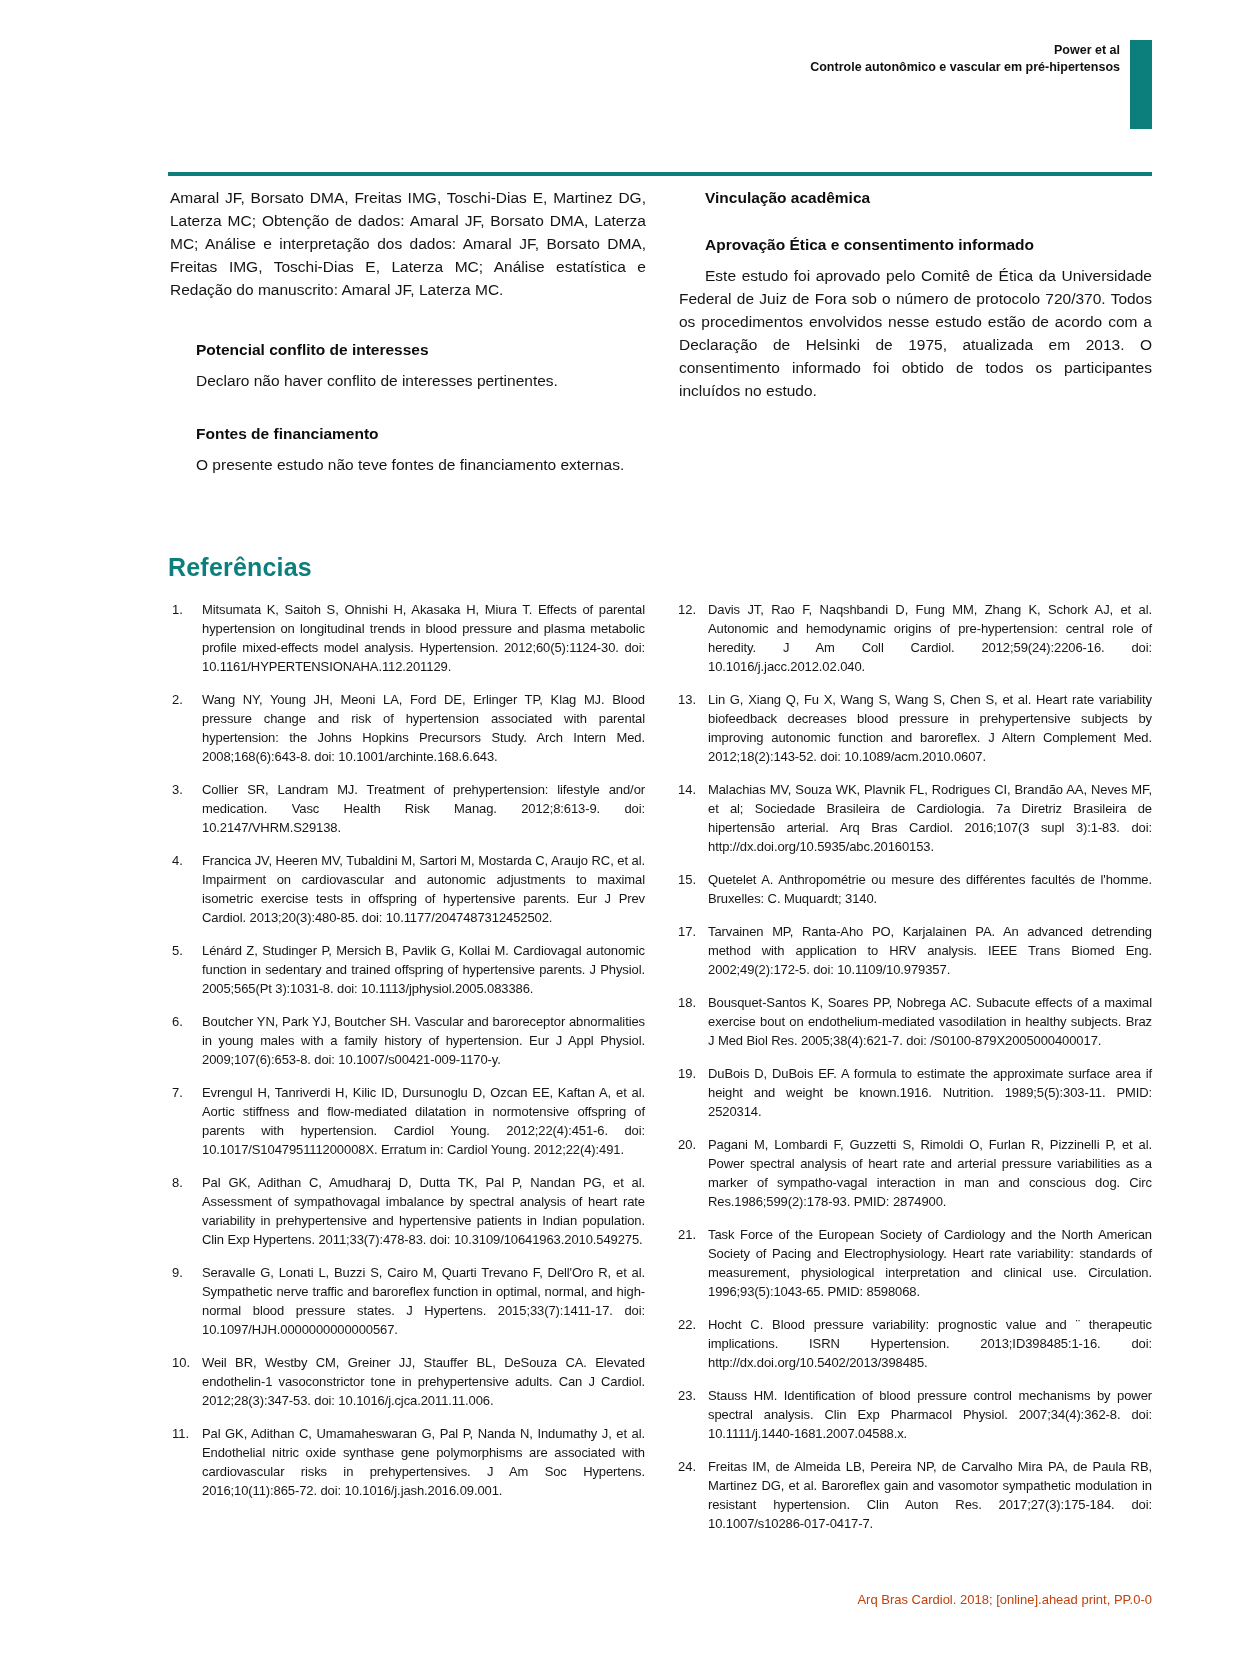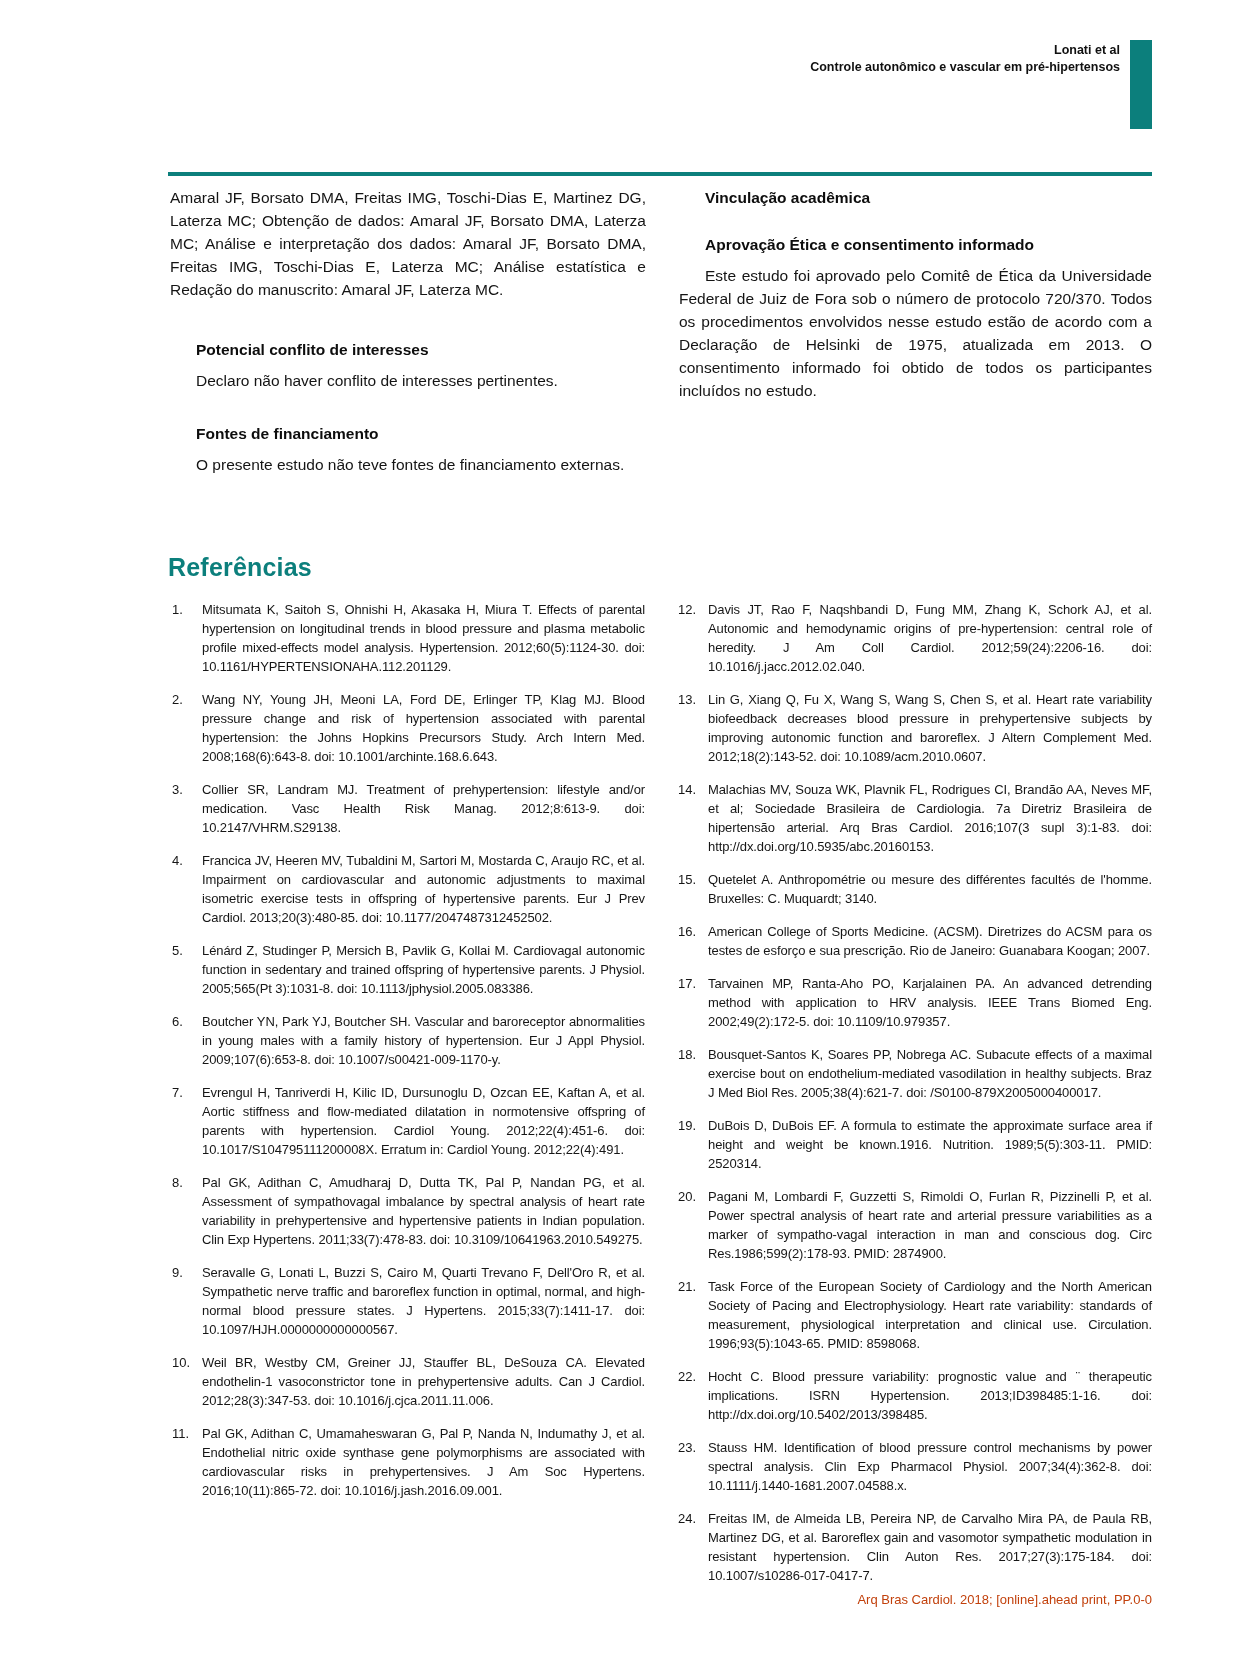--- a/index.html
+++ b/index.html
@@ -63,21 +63,21 @@
     position: absolute; top: 1592px; right: 89px;
     font-size: 13px; color: #c2410c;
   }
 </style>
 </head>
 <body>
 
 <div class="page">
 
   <div class="running-head">
-    <div>Lonati et al</div>
+    <div>Power et al</div>
     <div>Controle autonômico e vascular em pré-hipertensos</div>
   </div>
   <div class="accent-bar"></div>
   <div class="top-rule"></div>
 
   <div class="col-top-left">
     <p class="body-text">Amaral JF, Borsato DMA, Freitas IMG, Toschi-Dias E, Martinez DG, Laterza MC; Obtenção de dados: Amaral JF, Borsato DMA, Laterza MC; Análise e interpretação dos dados: Amaral JF, Borsato DMA, Freitas IMG, Toschi-Dias E, Laterza MC; Análise estatística e Redação do manuscrito: Amaral JF, Laterza MC.</p>
 
     <h3 class="subheading mt-conflict">Potencial conflito de interesses</h3>
     <p class="body-text indent-first mt-body">Declaro não haver conflito de interesses pertinentes.</p>
@@ -168,24 +168,20 @@
       <div class="ref-item">
         <span class="ref-num">14.</span>
         <span class="ref-text">Malachias MV, Souza WK, Plavnik FL, Rodrigues CI, Brandão AA, Neves MF, et al; Sociedade Brasileira de Cardiologia. 7a Diretriz Brasileira de hipertensão arterial. Arq Bras Cardiol. 2016;107(3 supl 3):1-83. doi: http://dx.doi.org/10.5935/abc.20160153.</span>
       </div>
 
       <div class="ref-item">
         <span class="ref-num">15.</span>
         <span class="ref-text">Quetelet A. Anthropométrie ou mesure des différentes facultés de l'homme. Bruxelles: C. Muquardt; 3140.</span>
       </div>
 
-      <div class="ref-item">
-        <span class="ref-num">16.</span>
-        <span class="ref-text">American College of Sports Medicine. (ACSM). Diretrizes do ACSM para os testes de esforço e sua prescrição. Rio de Janeiro: Guanabara Koogan; 2007.</span>
-      </div>
 
       <div class="ref-item">
         <span class="ref-num">17.</span>
         <span class="ref-text">Tarvainen MP, Ranta-Aho PO, Karjalainen PA. An advanced detrending method with application to HRV analysis. IEEE Trans Biomed Eng. 2002;49(2):172-5. doi: 10.1109/10.979357.</span>
       </div>
 
       <div class="ref-item">
         <span class="ref-num">18.</span>
         <span class="ref-text">Bousquet-Santos K, Soares PP, Nobrega AC. Subacute effects of a maximal exercise bout on endothelium-mediated vasodilation in healthy subjects. Braz J Med Biol Res. 2005;38(4):621-7. doi: /S0100-879X2005000400017.</span>
       </div>

